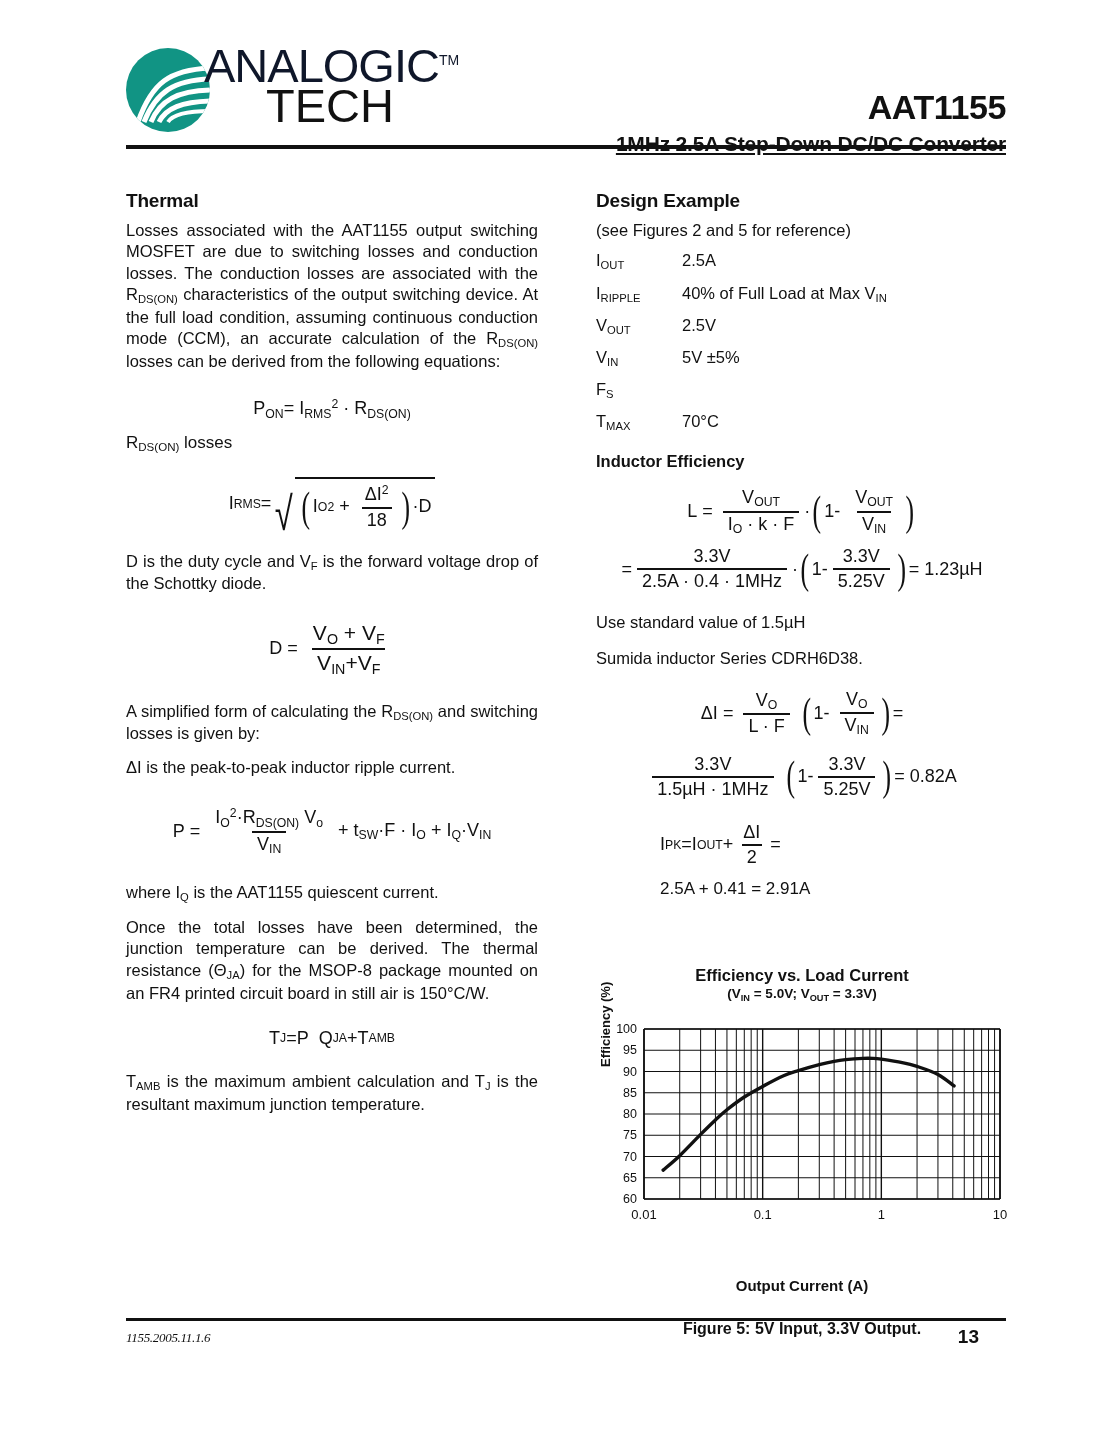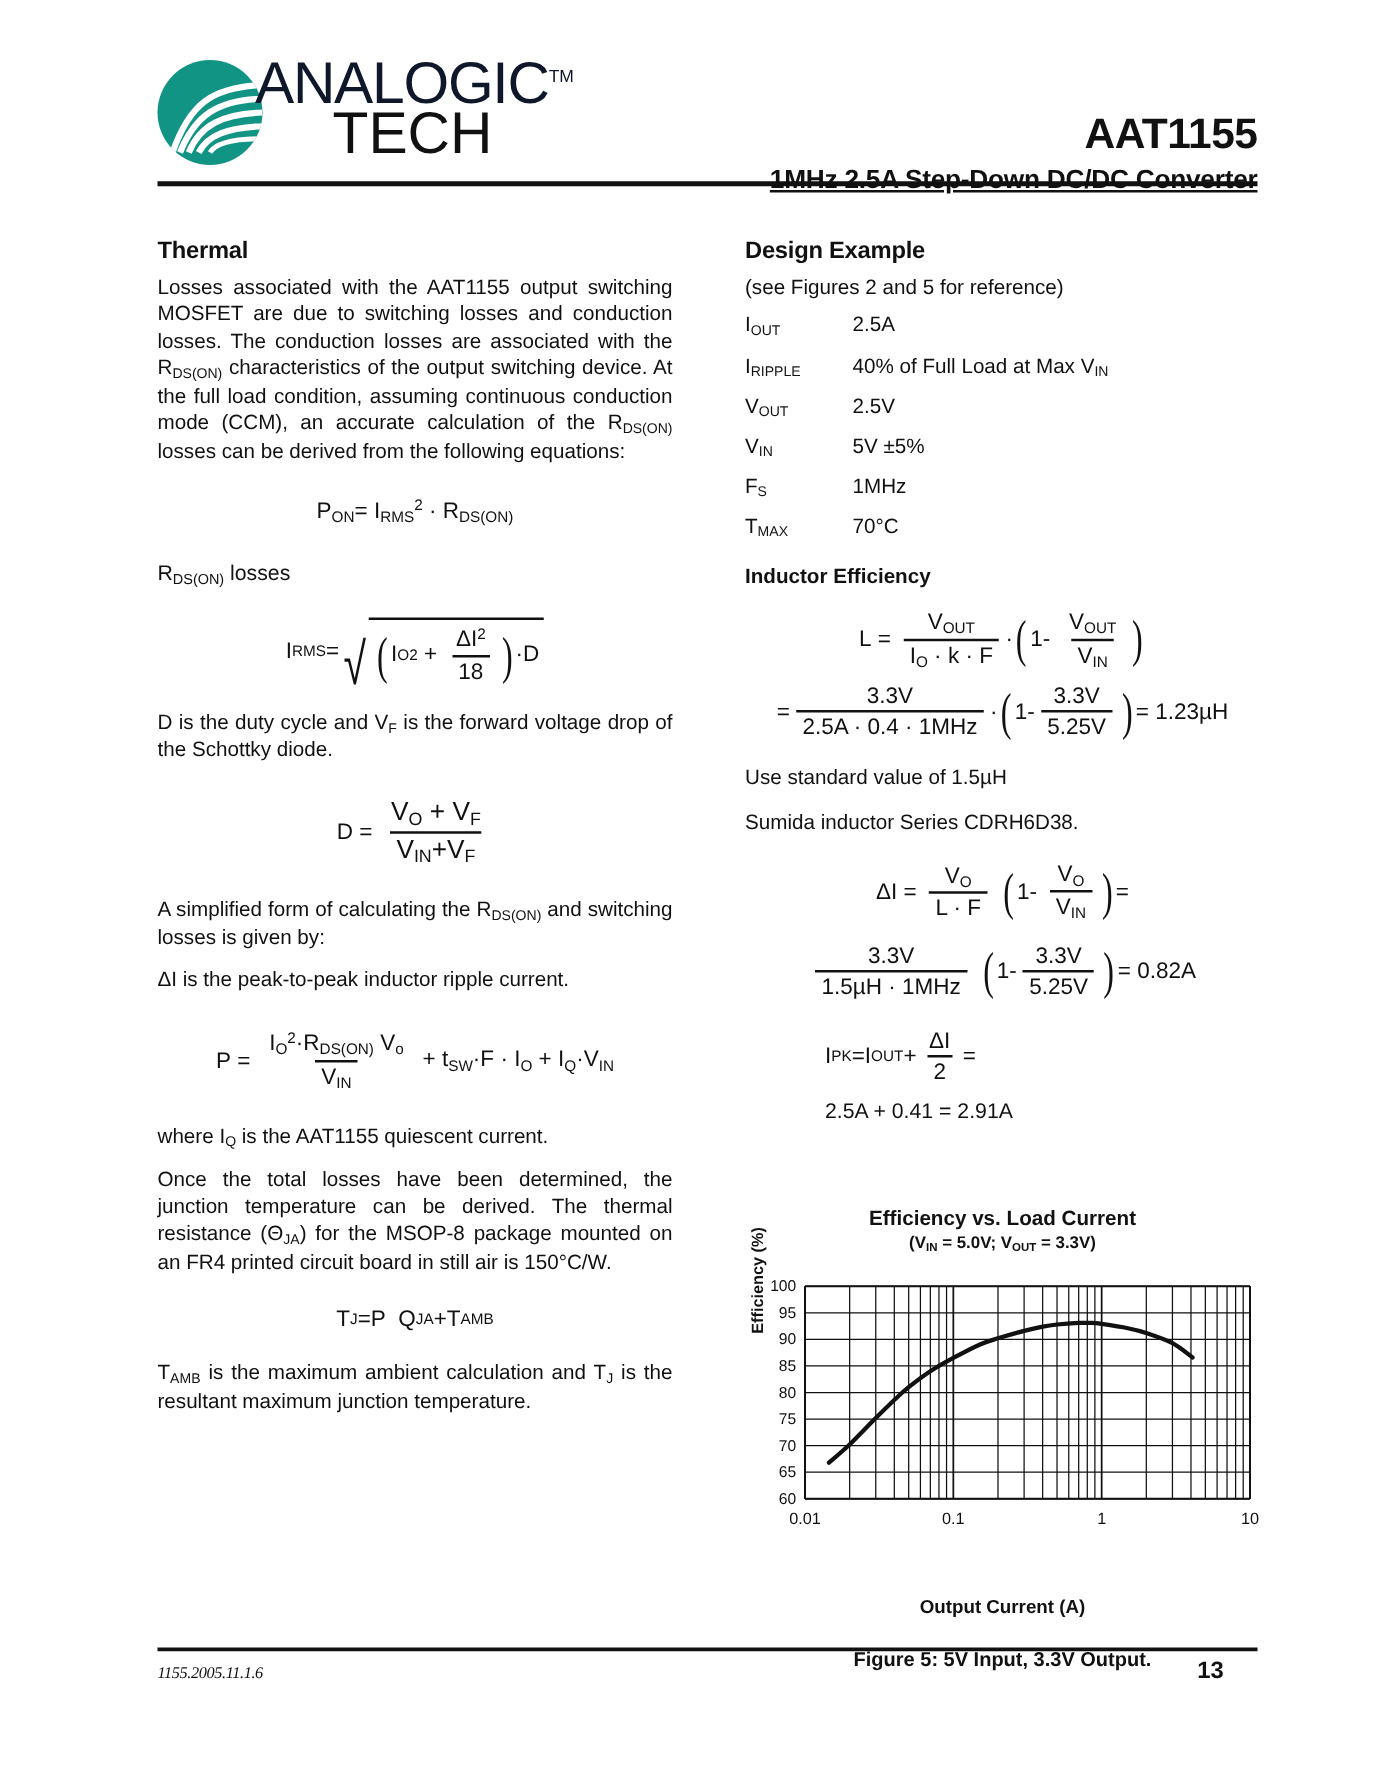--- a/index.html
+++ b/index.html
@@ -96,21 +96,21 @@
     <div class="subtitle">1MHz 2.5A Step-Down DC/DC Converter</div>
   </div>
   <div class="rule-top"></div>
 
   <div class="col col-left">
 
     <h2 class="sec">Thermal</h2>
 
     <p class="body"><span>Losses associated with the AAT1155 output switching MOSFET are due to switching losses and conduction losses. The conduction losses are associated with the R</span><sub>DS(ON)</sub><span> characteristics of the output switching device. At the full load condition, assuming continuous conduction mode (CCM), an accurate calculation of the R</span><sub>DS(ON)</sub><span> losses can be derived from the following equations:</span></p>
 
-    <div class="eq" style="margin:24px 0 28px 0;">
+    <div class="eq" style="margin:24px 0 12px 0;">
       <span class="it"><span>P</span><sub>ON</sub><span>=</span>&nbsp;<span>I</span><sub>RMS</sub><sup>2</sup> <span>·</span> <span>R</span><sub>DS(ON)</sub></span>
     </div>
 
     <p class="body nj" style="font-size:17px;margin-bottom:14px;"><span>R</span><sub>DS(ON)</sub><span> losses</span></p>
 
     <div class="eq" style="margin:22px 0 20px 0;">
       <span>I</span>
         <sub>RMS</sub>
         <span>=</span>
       <span class="sqrt">
@@ -181,21 +181,20 @@
       <div class="de-row">
         <span class="de-sym"><span>V</span><sub>OUT</sub></span>
         <span class="de-val"><span>2.5V</span><sub></sub></span>
       </div>
       <div class="de-row">
         <span class="de-sym"><span>V</span><sub>IN</sub></span>
         <span class="de-val"><span>5V ±5%</span><sub></sub></span>
       </div>
       <div class="de-row">
         <span class="de-sym"><span>F</span><sub>S</sub></span>
-        <span class="de-val"><span>1MHz</span><sub></sub></span>
       </div>
       <div class="de-row">
         <span class="de-sym"><span>T</span><sub>MAX</sub></span>
         <span class="de-val"><span>70°C</span><sub></sub></span>
       </div>
     </div>
 
     <h3 class="sub" style="margin-top:20px;">Inductor Efficiency</h3>
 
     <div class="eq" style="margin:16px 0 10px 0;">

